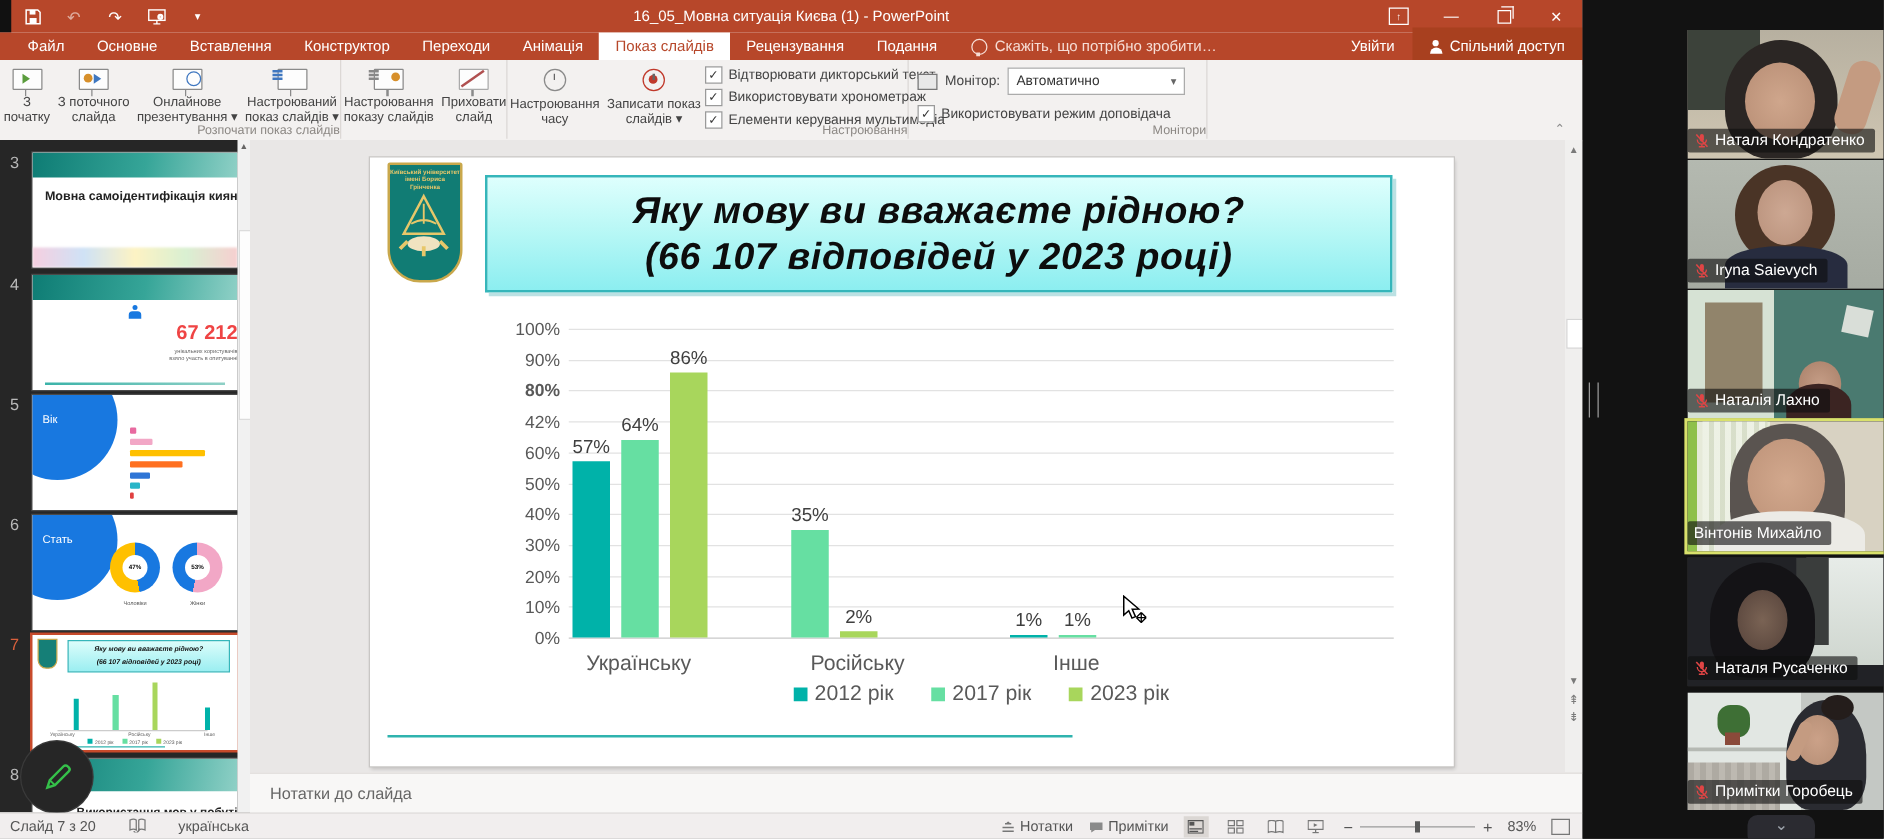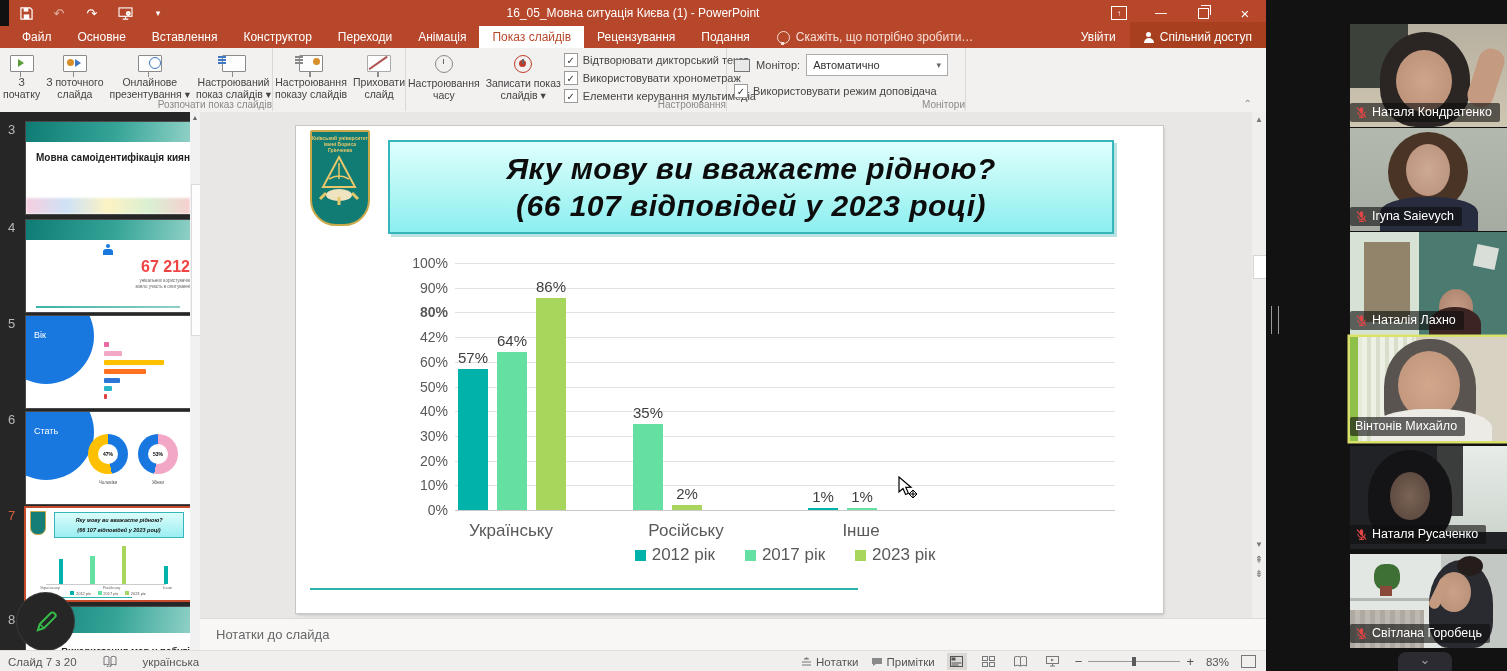--- a/index.html
+++ b/index.html
@@ -725,20 +725,20 @@
       <div class="blob" style="right:24px;top:2px;width:26px;height:20px;border-radius:50%;background:#241d1b"></div>
       <div class="blob" style="right:62px;top:22px;width:11px;height:34px;border-radius:6px;background:#c49b81;transform:rotate(26deg)"></div>
     </div>
     <div class="nametag">
       <svg width="13" height="13" viewBox="0 0 16 16">
           <rect x="6" y="1.5" width="4" height="7.5" rx="2" fill="#e04545"></rect>
           <path d="M3.5 7a4.5 4.5 0 0 0 9 0" stroke="#e04545" stroke-width="1.3" fill="none"></path>
           <path d="M8 11.5v2.5M5 14h6" stroke="#e04545" stroke-width="1.3"></path>
           <path d="M2.5 2l11 12" stroke="#e04545" stroke-width="1.6"></path>
         </svg>
-      <span>Світлана Горобець</span>
+      <span>Примітки Горобець</span>
     </div>
   </div>
 
   <div class="chevbtn">
     <span>⌄</span>
   </div>
 </div>
 
 </body></html>

